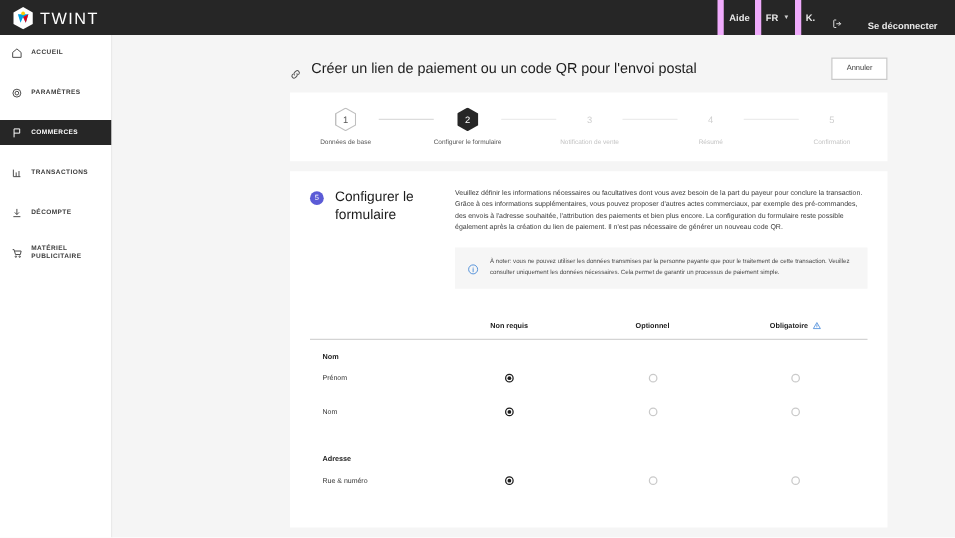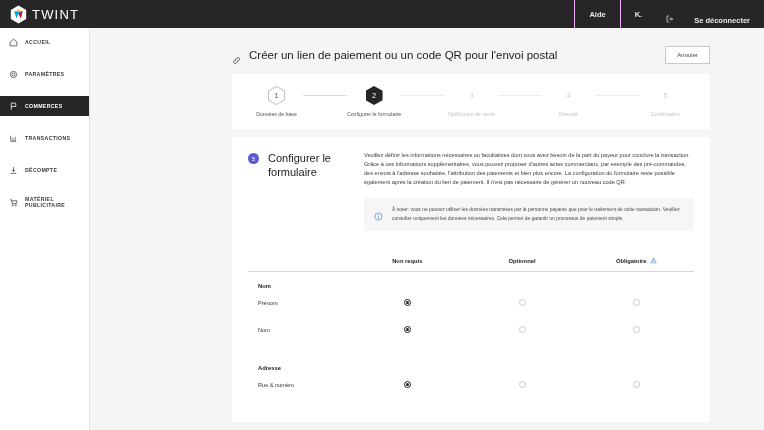--- a/index.html
+++ b/index.html
@@ -22,21 +22,21 @@
   }
   .brand-logo { width: 17px; height: 19px; position: relative; }
   .brand-name {
     color: #ffffff; font-size: 13px; font-weight: normal;
     letter-spacing: 1.2px;
   }
   .topbar-spacer { flex: 1; }
   .top-item {
     display: flex; align-items: center; justify-content: center;
     color: #e8e8e8; font-size: 7.5px; font-weight: bold;
-    border-left: 1px solid #f0abfc; padding: 0 14px;
+    border-left: 5px solid #f0abfc; padding: 0 4px;
     white-space: nowrap; cursor: pointer;
   }
   .top-item.logout { border-left: none; gap: 20px; padding: 12px 14px 0 10px; }
   .caret { font-size: 5px; margin-left: 4px; color: #cfcfcf; }
 
   
   .sidebar {
     position: absolute; top: 28px; left: 0; width: 90px; height: 402px;
     background: #ffffff; border-right: 1px solid #e3e3e3;
     padding-top: 4px;
@@ -184,20 +184,24 @@
           <circle cx="8.5" cy="5.6" r="1.5" fill="#ffcc00"></circle>
         </svg>
       </span>
       <span class="brand-name">TWINT</span>
     </div>
     <div class="topbar-spacer"></div>
     <div class="top-item">
       <span>Aide</span>
     </div>
     <div class="top-item">
+      <span>FR</span>
+      <span class="caret">▼</span>
+    </div>
+    <div class="top-item">
       <span>K.</span>
     </div>
     <div class="top-item logout">
       <span>
         <svg width="8" height="8" viewBox="0 0 16 16" fill="none" stroke="#e8e8e8" stroke-width="1.5">
           <path d="M6 2 H3 a1 1 0 0 0 -1 1 v10 a1 1 0 0 0 1 1 h3"></path>
           <path d="M10 5 L13 8 L10 11"></path>
             <path d="M6 8 H13"></path>
         </svg>
       </span>

